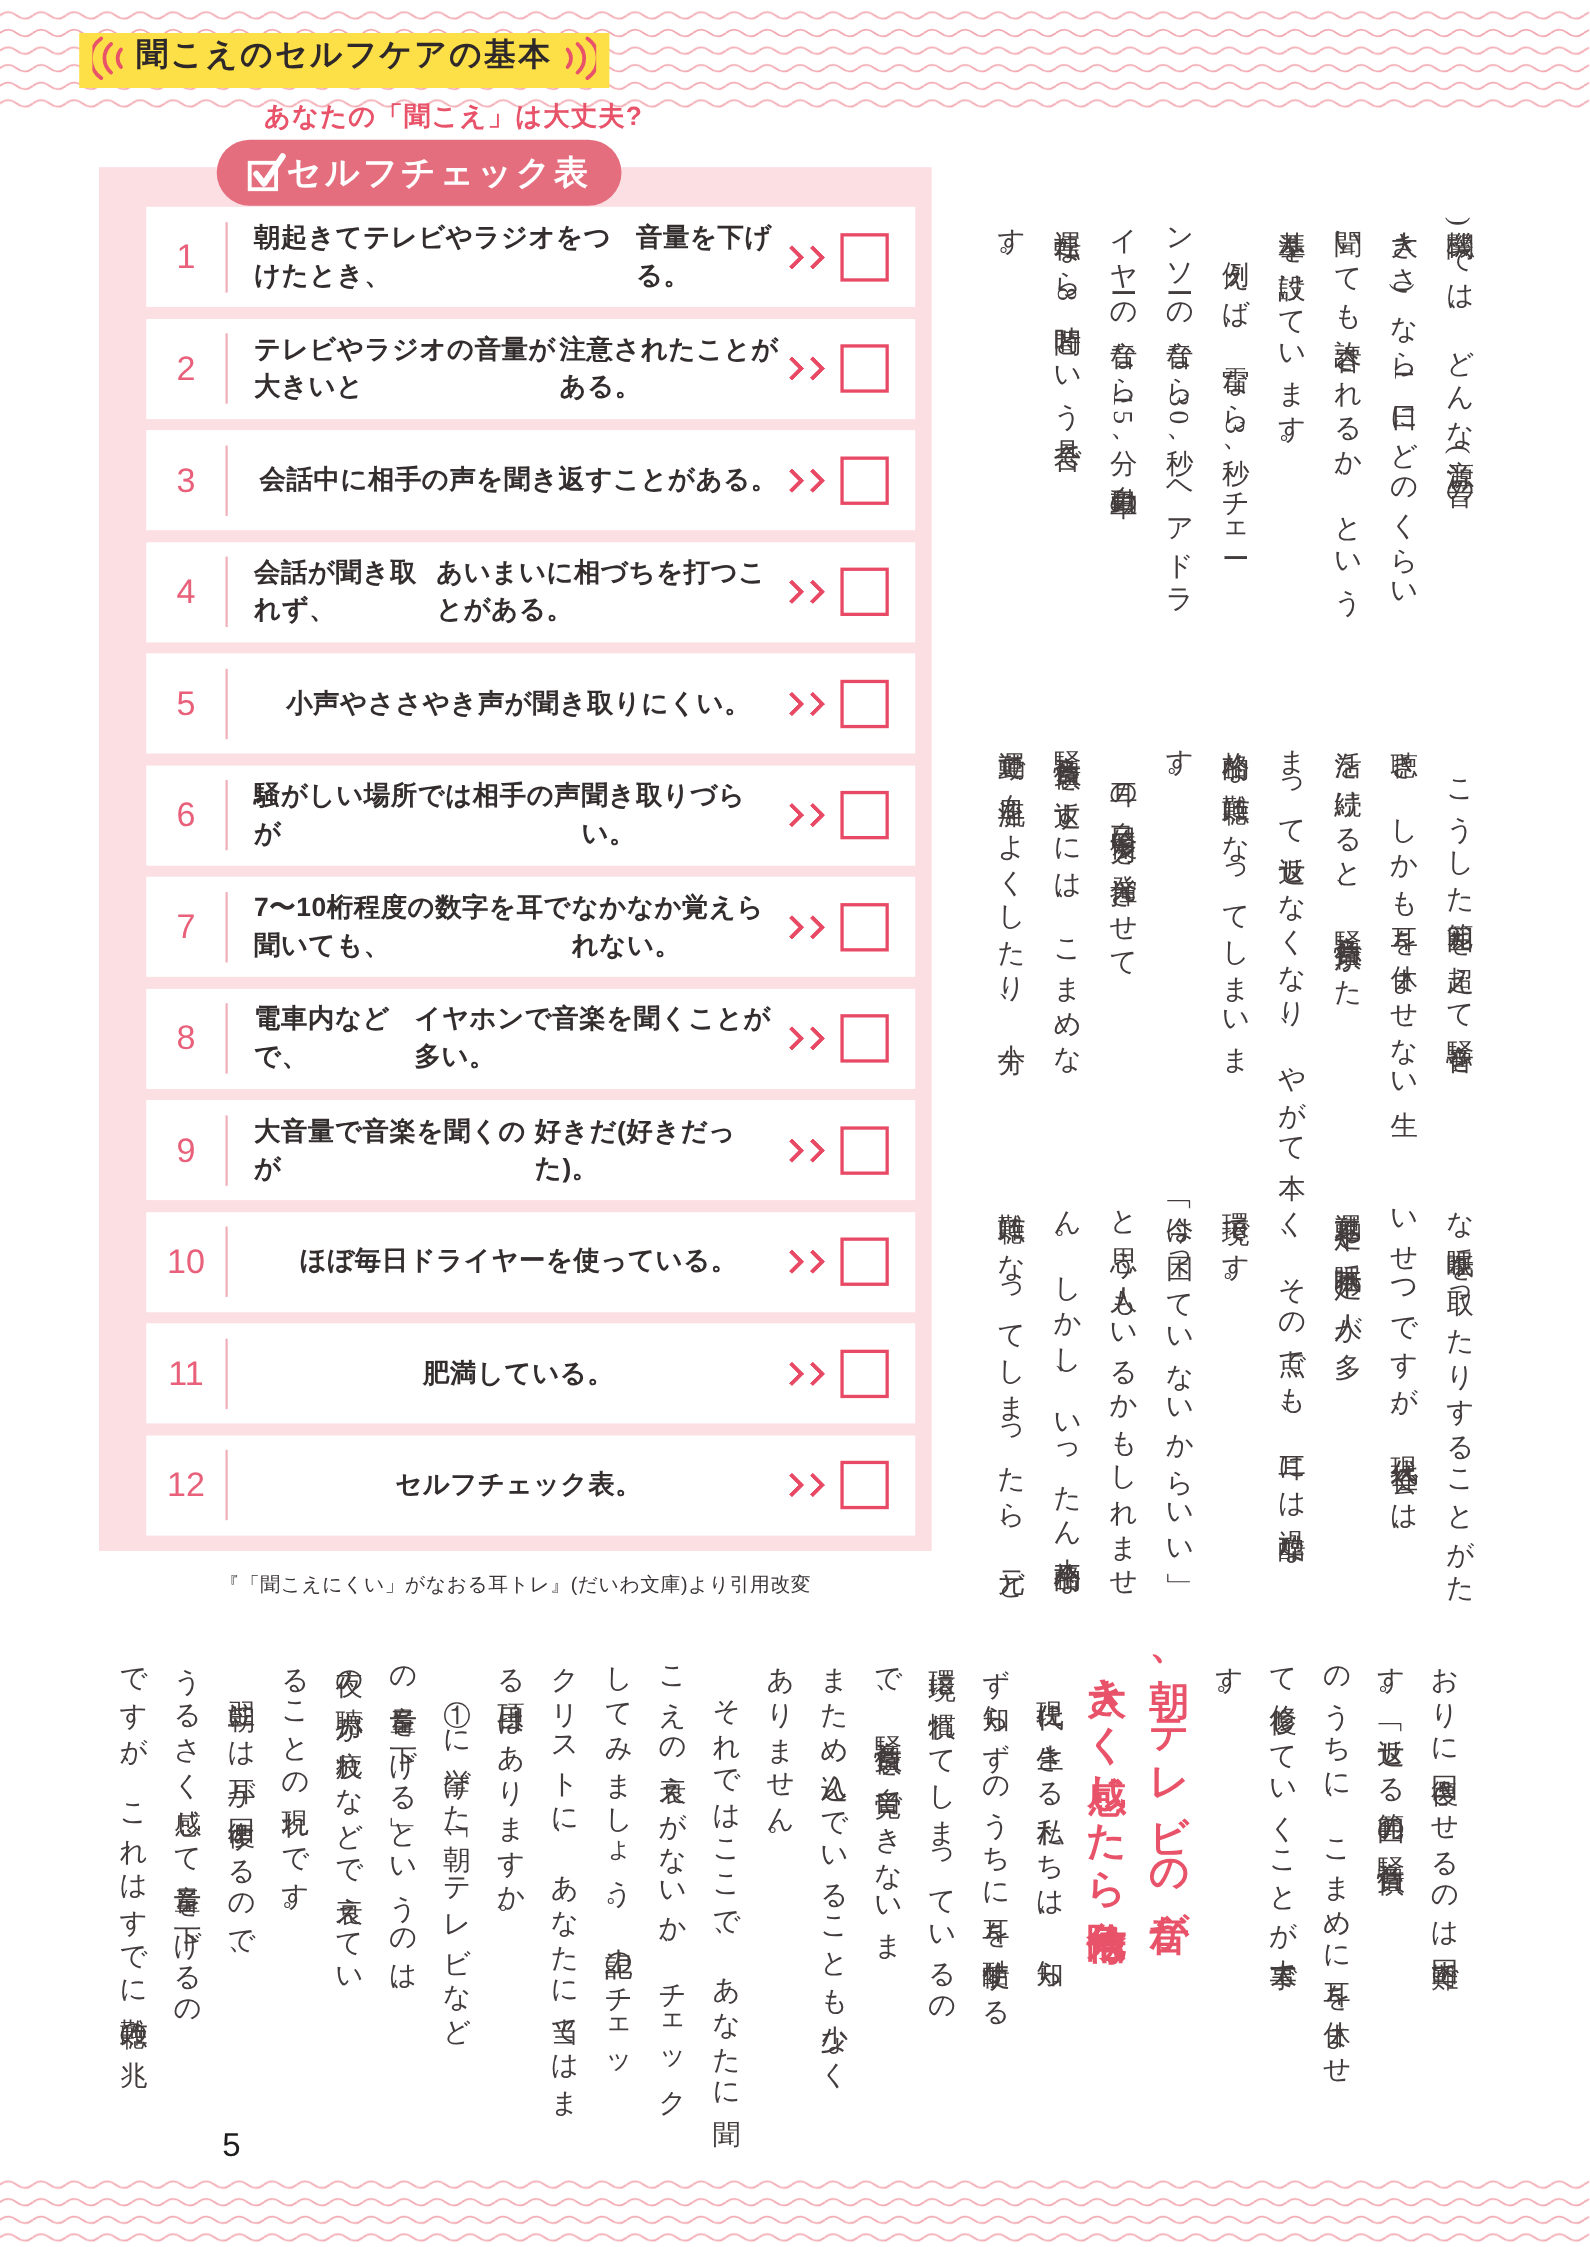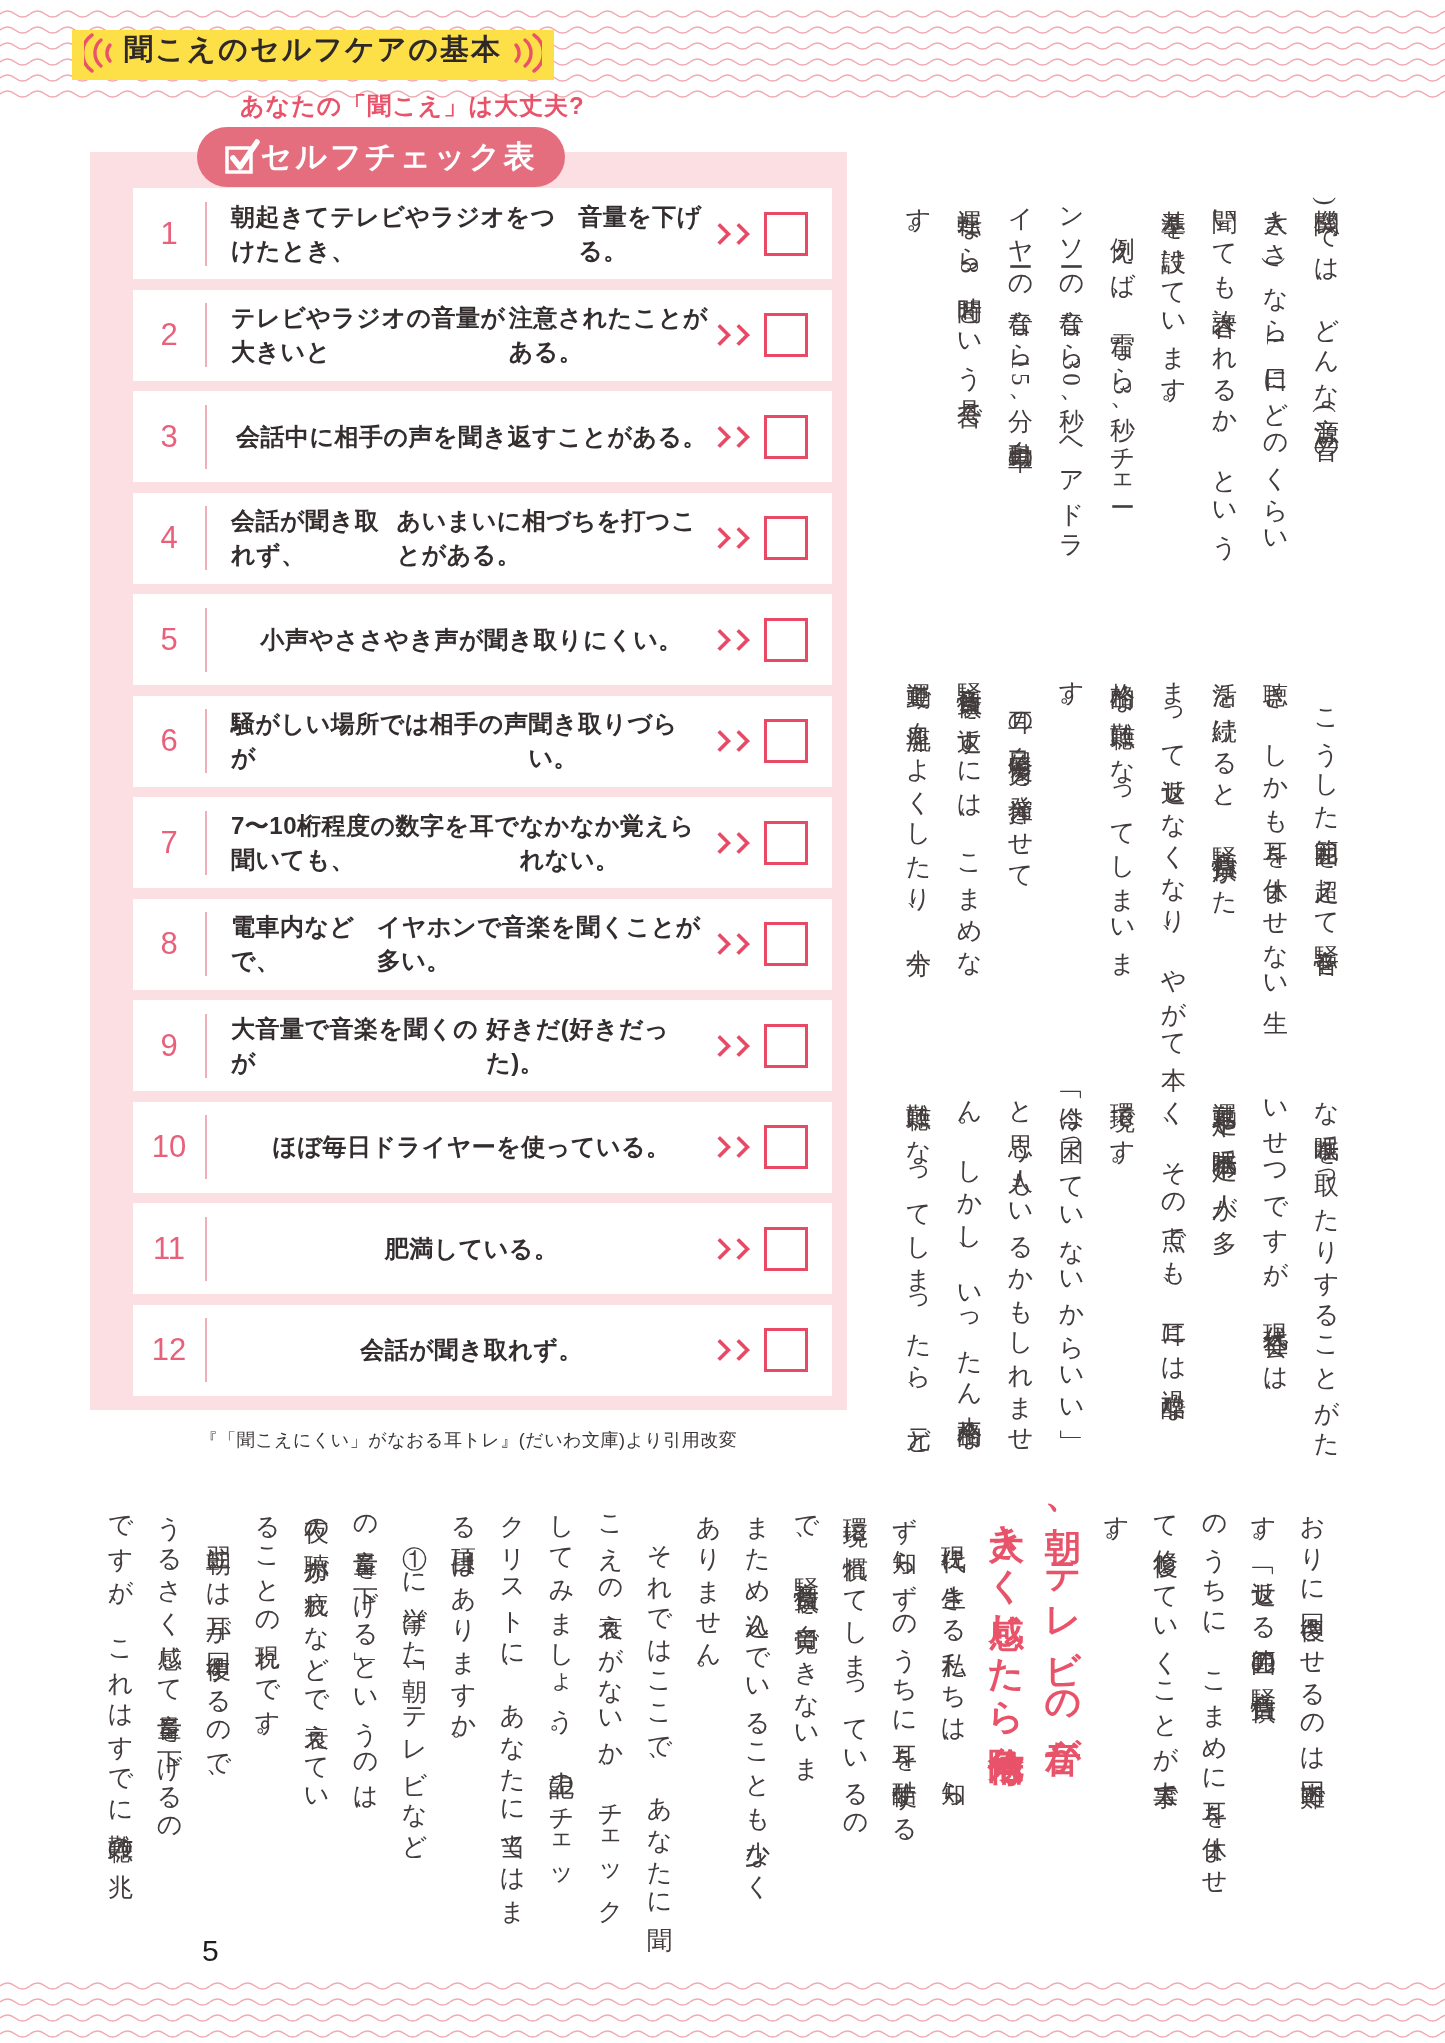--- a/index.html
+++ b/index.html
@@ -258,21 +258,21 @@
           <i></i>
           <i></i>
         </div>
     <div class="cbox"></div>
   </div>
 
   <div class="crow">
     <div class="cnum">12</div>
     <div class="cdiv"></div>
     <div class="ctext">
-      <div class="tline">会話が聞き取れず。</div>
+      <div class="tline">セルフチェック表。</div>
 
     </div>
     <div class="chev">
           <i></i>
           <i></i>
         </div>
     <div class="cbox"></div>
   </div>
 </div>
 </div>

